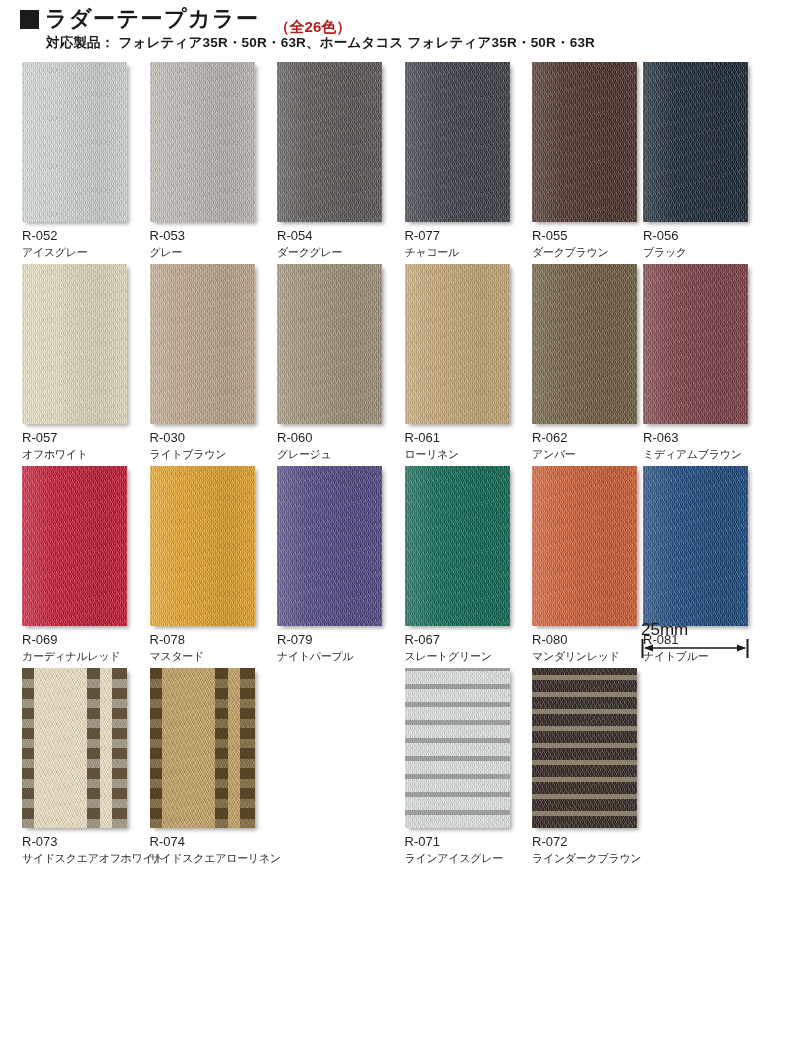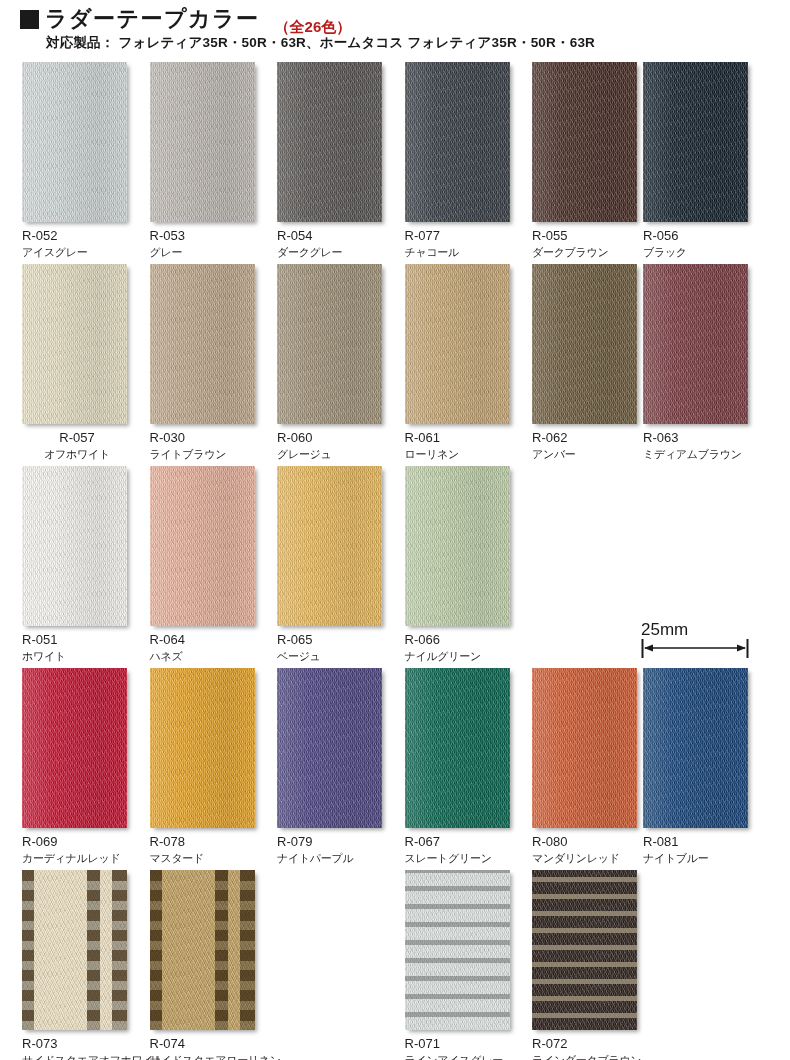--- a/index.html
+++ b/index.html
@@ -257,21 +257,21 @@
         <div class="chip-code">R-055</div>
         <div class="chip-name">ダークブラウン</div>
       </div>
       <div class="cell" style="left: 643px;">
         <div class="chip" style="background: rgb(18, 32, 44);"></div>
         <div class="chip-code">R-056</div>
         <div class="chip-name">ブラック</div>
       </div>
     </div>
     <div class="swatch-row">
-      <div class="cell" style="left: 22px; text-align: center;">
+      <div class="cell" style="left: 22px;">
         <div class="chip" style="background: rgb(236, 228, 198);"></div>
         <div class="chip-code">R-057</div>
         <div class="chip-name">オフホワイト</div>
       </div>
       <div class="cell" style="left: 149.5px;">
         <div class="chip" style="background: rgb(195, 171, 141);"></div>
         <div class="chip-code">R-030</div>
         <div class="chip-name">ライトブラウン</div>
       </div>
       <div class="cell" style="left: 277px;">
@@ -286,42 +286,20 @@
       </div>
       <div class="cell" style="left: 532px;">
         <div class="chip" style="background: rgb(109, 91, 59);"></div>
         <div class="chip-code">R-062</div>
         <div class="chip-name">アンバー</div>
       </div>
       <div class="cell" style="left: 643px;">
         <div class="chip" style="background: rgb(123, 59, 65);"></div>
         <div class="chip-code">R-063</div>
         <div class="chip-name">ミディアムブラウン</div>
-      </div>
-    </div>
-    <div class="swatch-row">
-      <div class="cell" style="left: 22px;">
-        <div class="chip" style="background: rgb(251, 250, 246);"></div>
-        <div class="chip-code">R-051</div>
-        <div class="chip-name">ホワイト</div>
-      </div>
-      <div class="cell" style="left: 149.5px;">
-        <div class="chip" style="background: rgb(238, 180, 157);"></div>
-        <div class="chip-code">R-064</div>
-        <div class="chip-name">ハネズ</div>
-      </div>
-      <div class="cell" style="left: 277px;">
-        <div class="chip" style="background: rgb(239, 190, 93);"></div>
-        <div class="chip-code">R-065</div>
-        <div class="chip-name">ベージュ</div>
-      </div>
-      <div class="cell" style="left: 404.5px;">
-        <div class="chip" style="background: rgb(196, 214, 174);"></div>
-        <div class="chip-code">R-066</div>
-        <div class="chip-name">ナイルグリーン</div>
       </div>
     </div>
     <div class="swatch-row">
       <div class="cell" style="left: 22px;">
         <div class="chip" style="background: rgb(200, 16, 46);"></div>
         <div class="chip-code">R-069</div>
         <div class="chip-name">カーディナルレッド</div>
       </div>
       <div class="cell" style="left: 149.5px;">
         <div class="chip" style="background: rgb(237, 165, 33);"></div>

